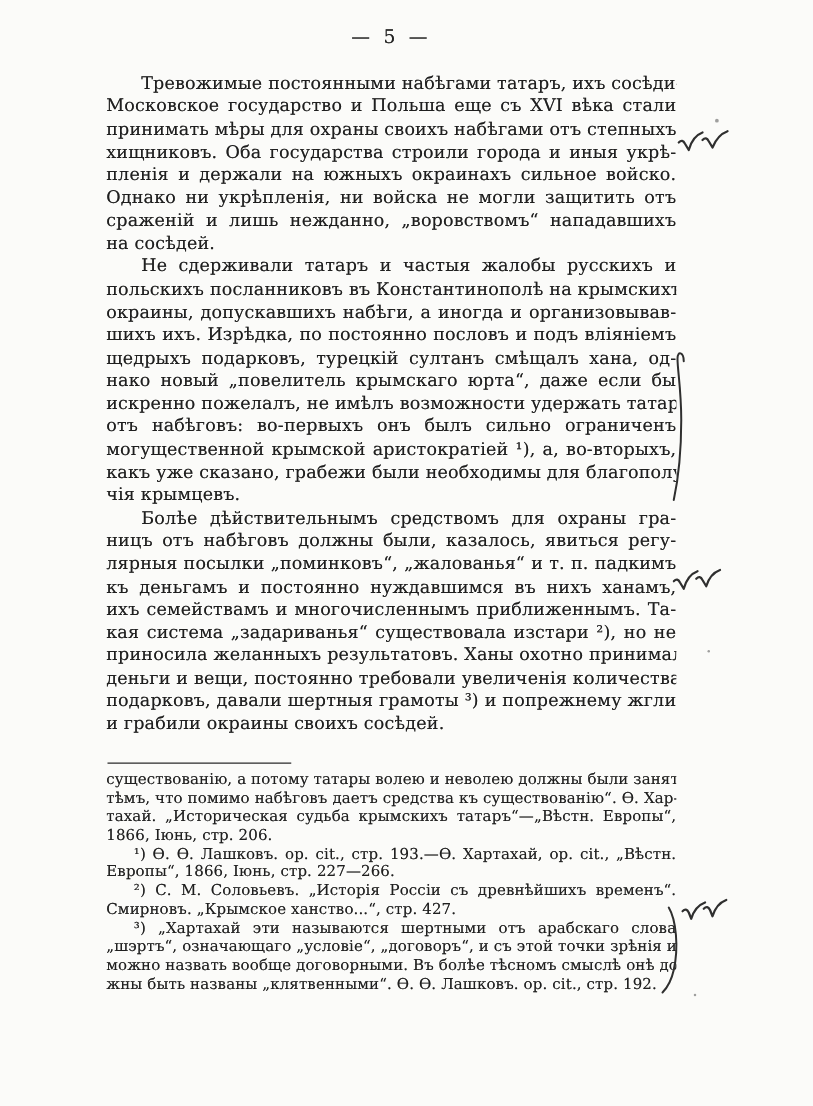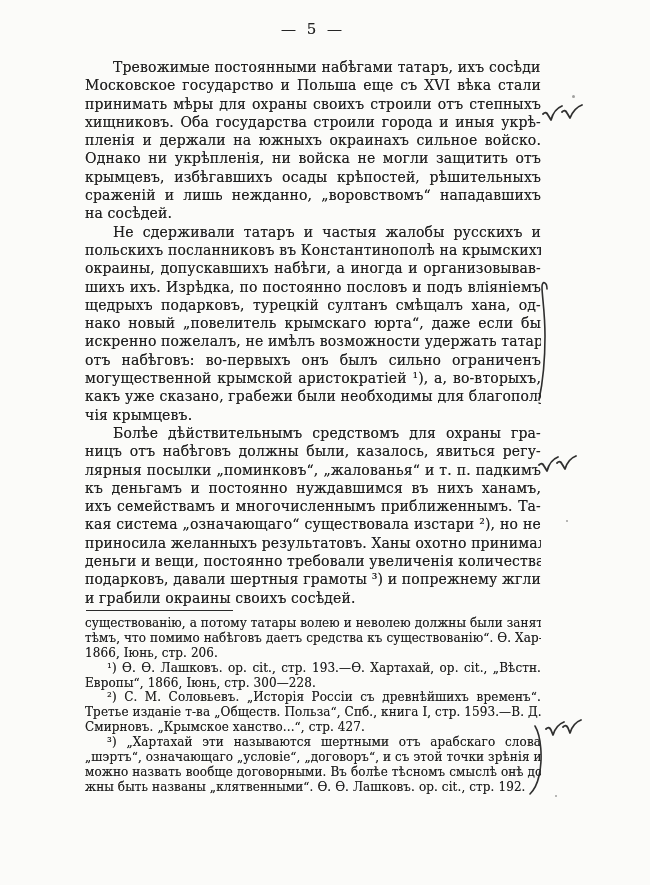--- a/index.html
+++ b/index.html
@@ -65,25 +65,24 @@
 <body>
 
 <div class="page">
 
   <div class="page-number">— 5 —</div>
 
   <div class="main-text">
     <div class="para indent">
         <div class="tline">Тревожимые постоянными набѣгами татаръ, ихъ сосѣди—</div>
         <div class="tline">Московское государство и Польша еще съ XVI вѣка стали</div>
-        <div class="tline">принимать мѣры для охраны своихъ строили отъ степныхъ</div>
+        <div class="tline">принимать мѣры для охраны своихъ набѣгами отъ степныхъ</div>
         <div class="tline">хищниковъ. Оба государства строили города и иныя укрѣ-</div>
         <div class="tline">пленія и держали на южныхъ окраинахъ сильное войско.</div>
         <div class="tline">Однако ни укрѣпленія, ни войска не могли защитить отъ</div>
-        <div class="tline">крымцевъ, избѣгавшихъ осады крѣпостей, рѣшительныхъ</div>
         <div class="tline">сраженій и лишь нежданно, „воровствомъ“ нападавшихъ</div>
         <div class="tline last">на сосѣдей.</div>
       </div>
     <div class="para indent">
         <div class="tline">Не сдерживали татаръ и частыя жалобы русскихъ и</div>
         <div class="tline">польскихъ посланниковъ въ Константинополѣ на крымскихъ</div>
         <div class="tline">окраины, допускавшихъ набѣги, а иногда и организовывав-</div>
         <div class="tline">шихъ ихъ. Изрѣдка, по постоянно пословъ и подъ вліяніемъ</div>
         <div class="tline">щедрыхъ подарковъ, турецкій султанъ смѣщалъ хана, од-</div>
         <div class="tline">нако новый „повелитель крымскаго юрта“, даже если бы</div>
@@ -92,43 +91,43 @@
         <div class="tline">могущественной крымской аристократіей ¹), а, во-вторыхъ,</div>
         <div class="tline">какъ уже сказано, грабежи были необходимы для благополу-</div>
         <div class="tline last">чія крымцевъ.</div>
       </div>
     <div class="para indent">
         <div class="tline">Болѣе дѣйствительнымъ средствомъ для охраны гра-</div>
         <div class="tline">ницъ отъ набѣговъ должны были, казалось, явиться регу-</div>
         <div class="tline">лярныя посылки „поминковъ“, „жалованья“ и т. п. падкимъ</div>
         <div class="tline">къ деньгамъ и постоянно нуждавшимся въ нихъ ханамъ,</div>
         <div class="tline">ихъ семействамъ и многочисленнымъ приближеннымъ. Та-</div>
-        <div class="tline">кая система „означающаго“ существовала изстари ²), но не</div>
+        <div class="tline">кая система „задариванья“ существовала изстари ²), но не</div>
         <div class="tline">приносила желанныхъ результатовъ. Ханы охотно принимали</div>
         <div class="tline">деньги и вещи, постоянно требовали увеличенія количества</div>
         <div class="tline">подарковъ, давали шертныя грамоты ³) и попрежнему жгли</div>
         <div class="tline last">и грабили окраины своихъ сосѣдей.</div>
       </div>
   </div>
 
   <div class="footnote-rule"></div>
 
   <div class="footnotes">
     <div class="fpara">
         <div class="tline">существованію, а потому татары волею и неволею должны были заняться</div>
         <div class="tline">тѣмъ, что помимо набѣговъ даетъ средства къ существованію“. Ѳ. Хар-</div>
+        <div class="tline">тахай. „Историческая судьба крымскихъ татаръ“—„Вѣстн. Европы“,</div>
         <div class="tline last">1866, Іюнь, стр. 206.</div>
       </div>
     <div class="fpara indent">
         <div class="tline">¹) Ѳ. Ѳ. Лашковъ. op. cit., стр. 193.—Ѳ. Хартахай, op. cit., „Вѣстн.</div>
-        <div class="tline last">Европы“, 1866, Іюнь, стр. 300—228.</div>
+        <div class="tline last">Европы“, 1866, Іюнь, стр. 227—266.</div>
       </div>
     <div class="fpara indent">
         <div class="tline">²) С. М. Соловьевъ. „Исторія Россіи съ древнѣйшихъ временъ“.</div>
-        <div class="tline">Третье изданіе т-ва „Обществ. Польза“, Спб., книга I, стр. 1593.—В. Д.</div>
         <div class="tline last">Смирновъ. „Крымское ханство...“, стр. 427.</div>
       </div>
     <div class="fpara indent">
         <div class="tline">³) „Хартахай эти называются шертными отъ арабскаго слова</div>
         <div class="tline">„шэртъ“, означающаго „условіе“, „договоръ“, и съ этой точки зрѣнія ихъ</div>
         <div class="tline">можно назвать вообще договорными. Въ болѣе тѣсномъ смыслѣ онѣ дол-</div>
         <div class="tline last">жны быть названы „клятвенными“. Ѳ. Ѳ. Лашковъ. op. cit., стр. 192.</div>
       </div>
   </div>
 

